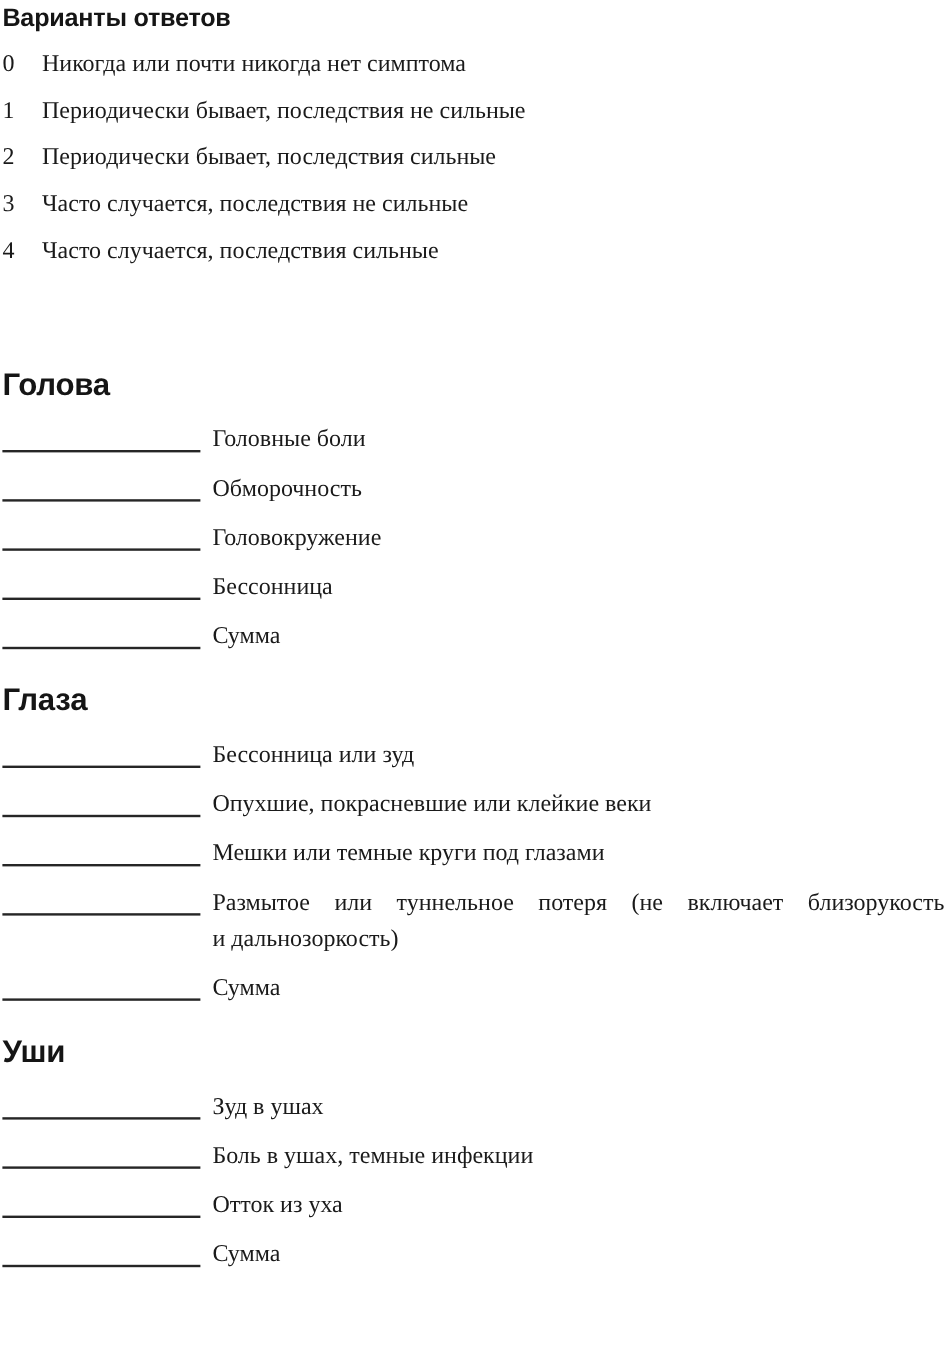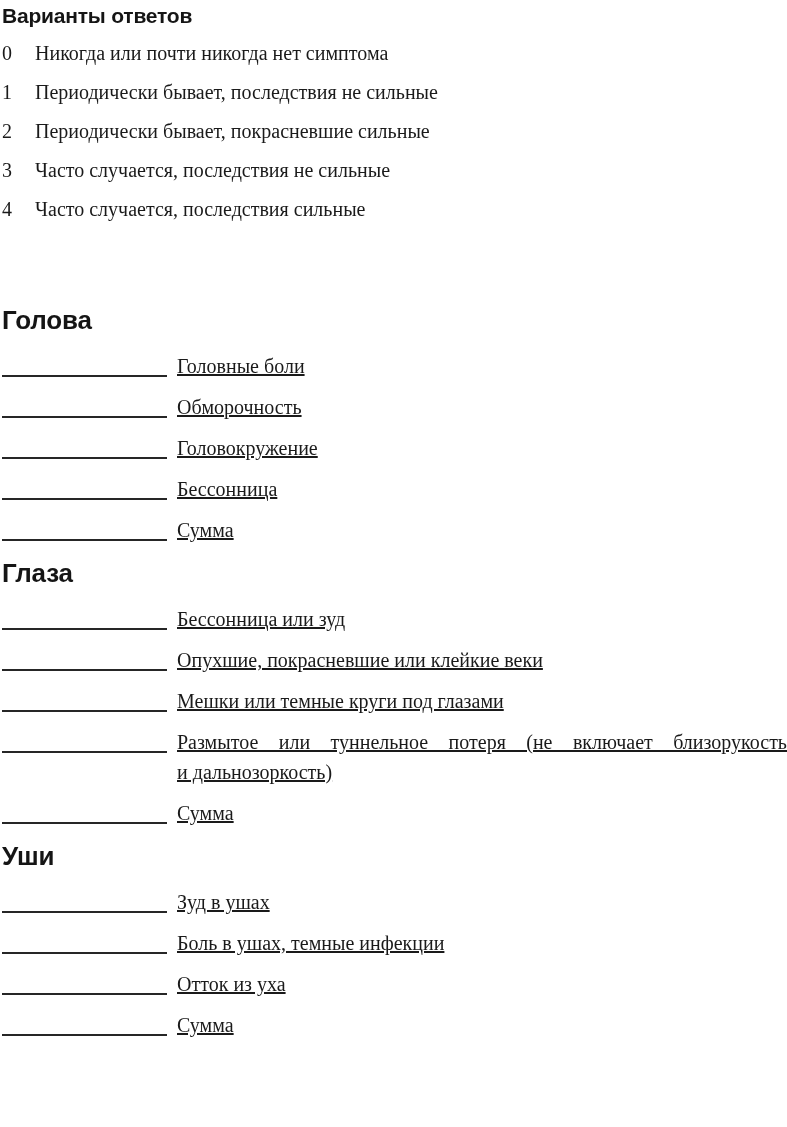--- a/index.html
+++ b/index.html
@@ -26,36 +26,35 @@
   .option-row {
     display: flex;
     font-family: "Liberation Serif", serif;
     font-size: 20px;
     line-height: 30px;
     margin-bottom: 9px;
     color: #1a1a1a;
   }
   .option-num { width: 33px; flex: none; }
   .option-text { flex: 1; }
-  .section { margin-top: 16px; }
+  .section { margin-top: 26px; }
   .section.first { margin-top: 84px; }
   .section-heading {
     font-family: "Liberation Sans", sans-serif;
     font-weight: 700;
     font-size: 26px;
     line-height: 25px;
     letter-spacing: -0.2px;
     color: #151515;
     margin: 0 0 18px 0;
   }
   .symptom-row {
     display: flex;
     align-items: flex-start;
     margin-bottom: 11px;
-    text-decoration: underline;
   }
   .blank-line {
     width: 165px;
     height: 24px;
     flex: none;
     border-bottom: 2px solid #262626;
     margin-right: 10px;
   }
   .symptom-label {
     flex: 1;
@@ -78,21 +77,21 @@
     <div class="option-row">
       <span class="option-num">0</span>
       <span class="option-text">Никогда или почти никогда нет симптома</span>
     </div>
     <div class="option-row">
       <span class="option-num">1</span>
       <span class="option-text">Периодически бывает, последствия не сильные</span>
     </div>
     <div class="option-row">
       <span class="option-num">2</span>
-      <span class="option-text">Периодически бывает, покрасневшие сильные</span>
+      <span class="option-text">Периодически бывает, последствия сильные</span>
     </div>
     <div class="option-row">
       <span class="option-num">3</span>
       <span class="option-text">Часто случается, последствия не сильные</span>
     </div>
     <div class="option-row">
       <span class="option-num">4</span>
       <span class="option-text">Часто случается, последствия сильные</span>
     </div>
   </div>

